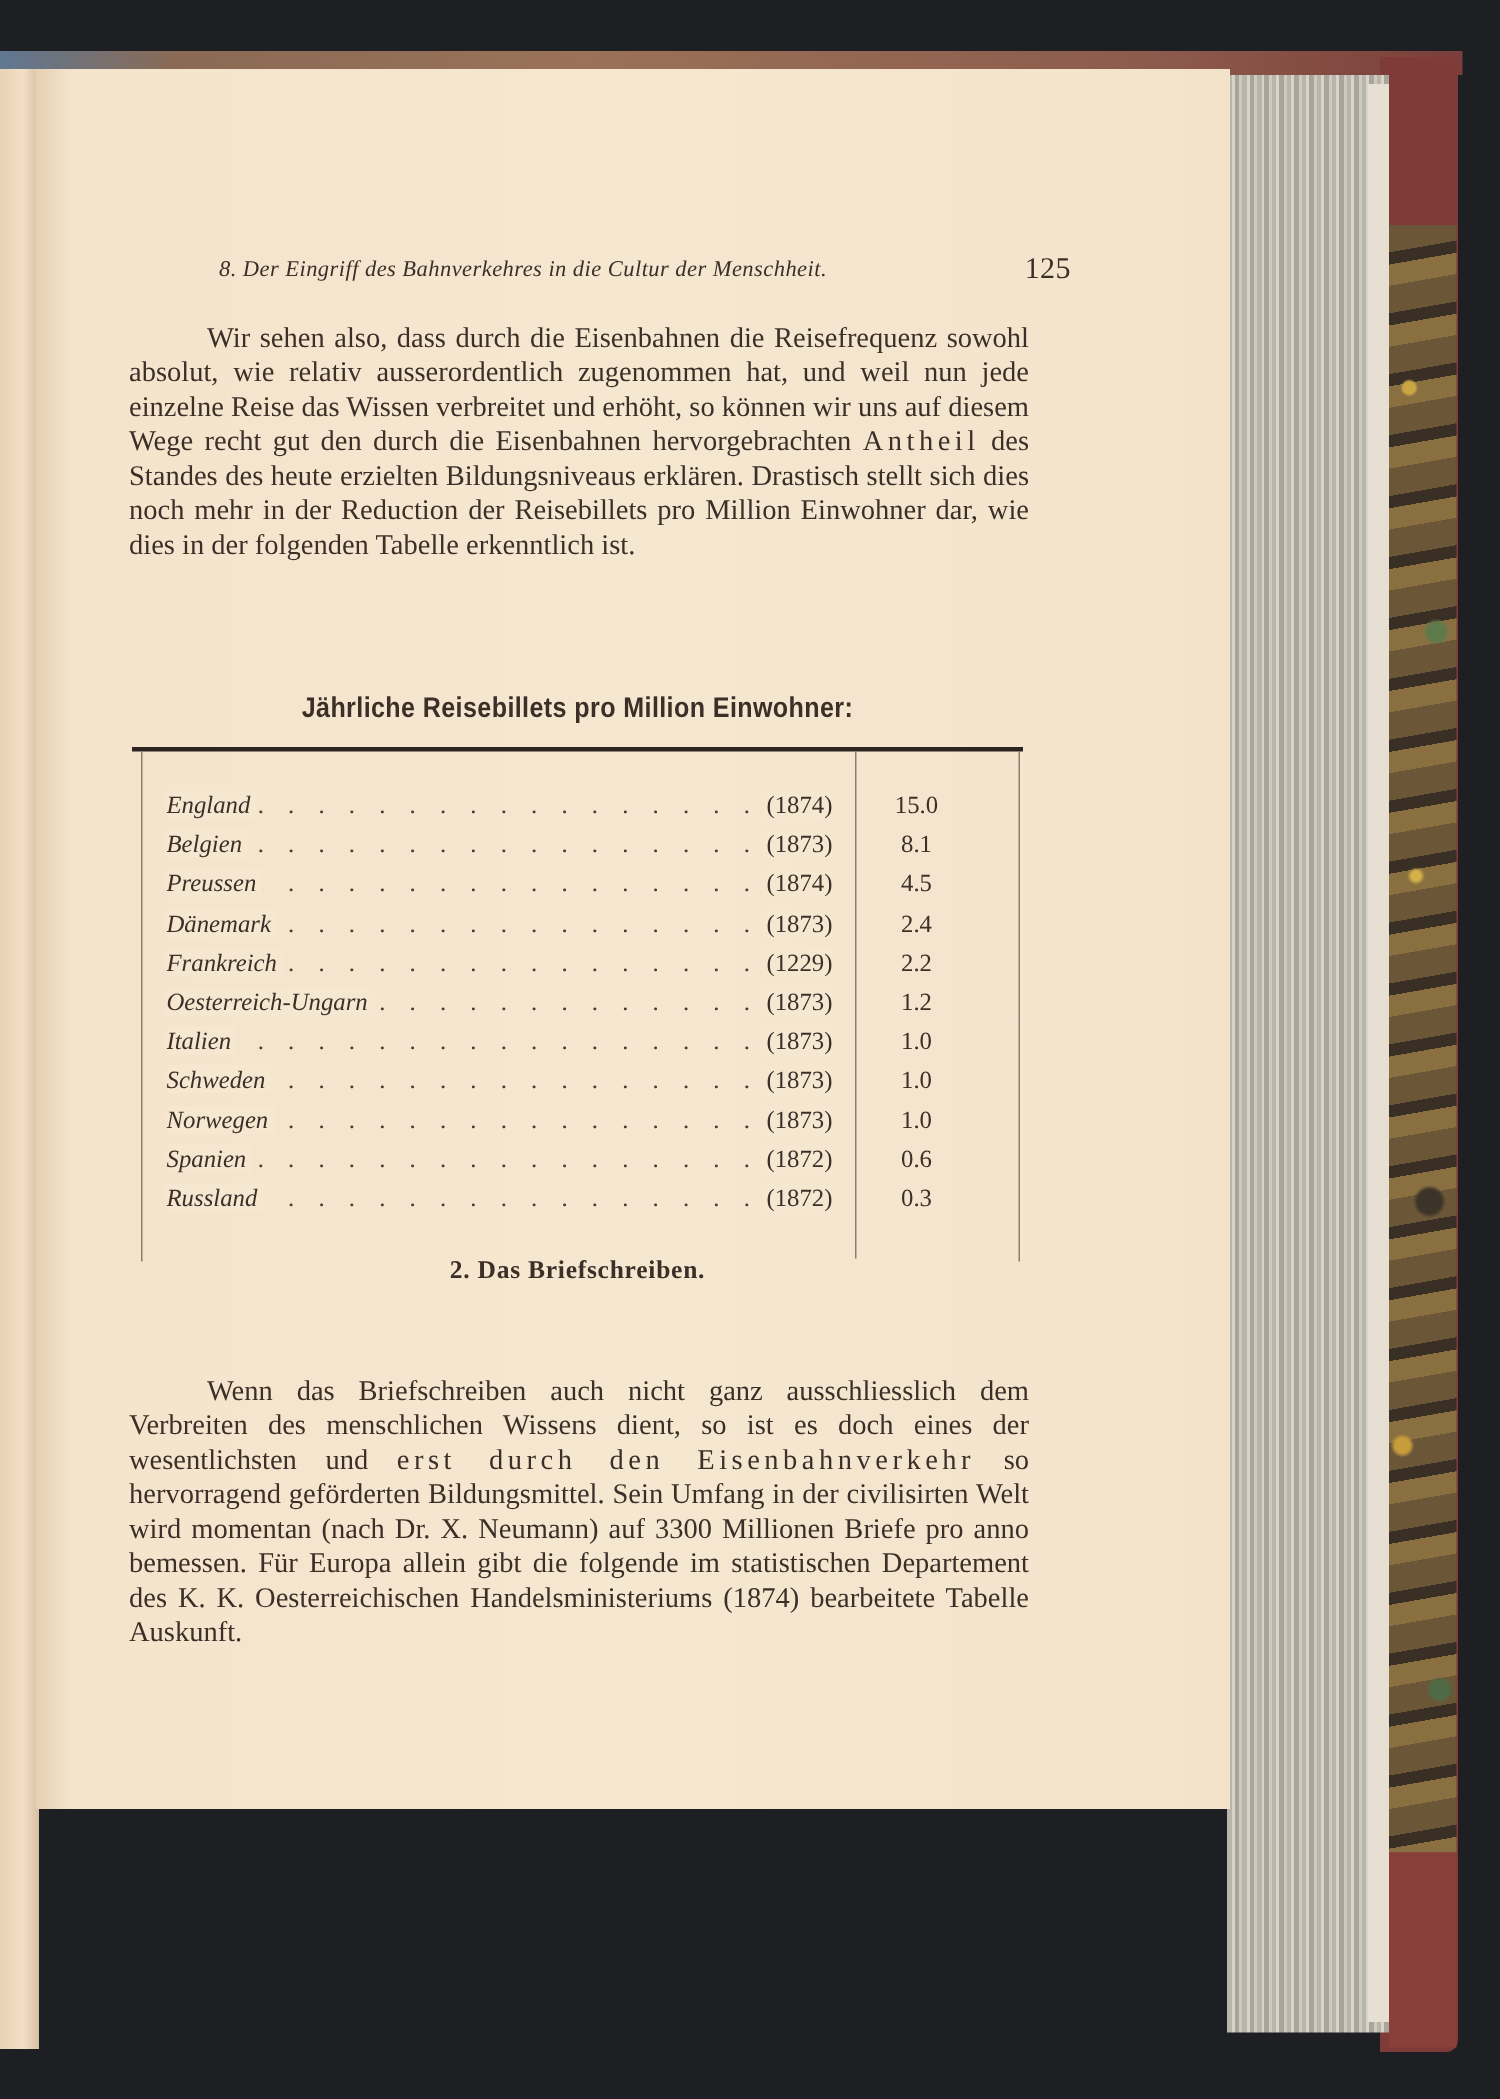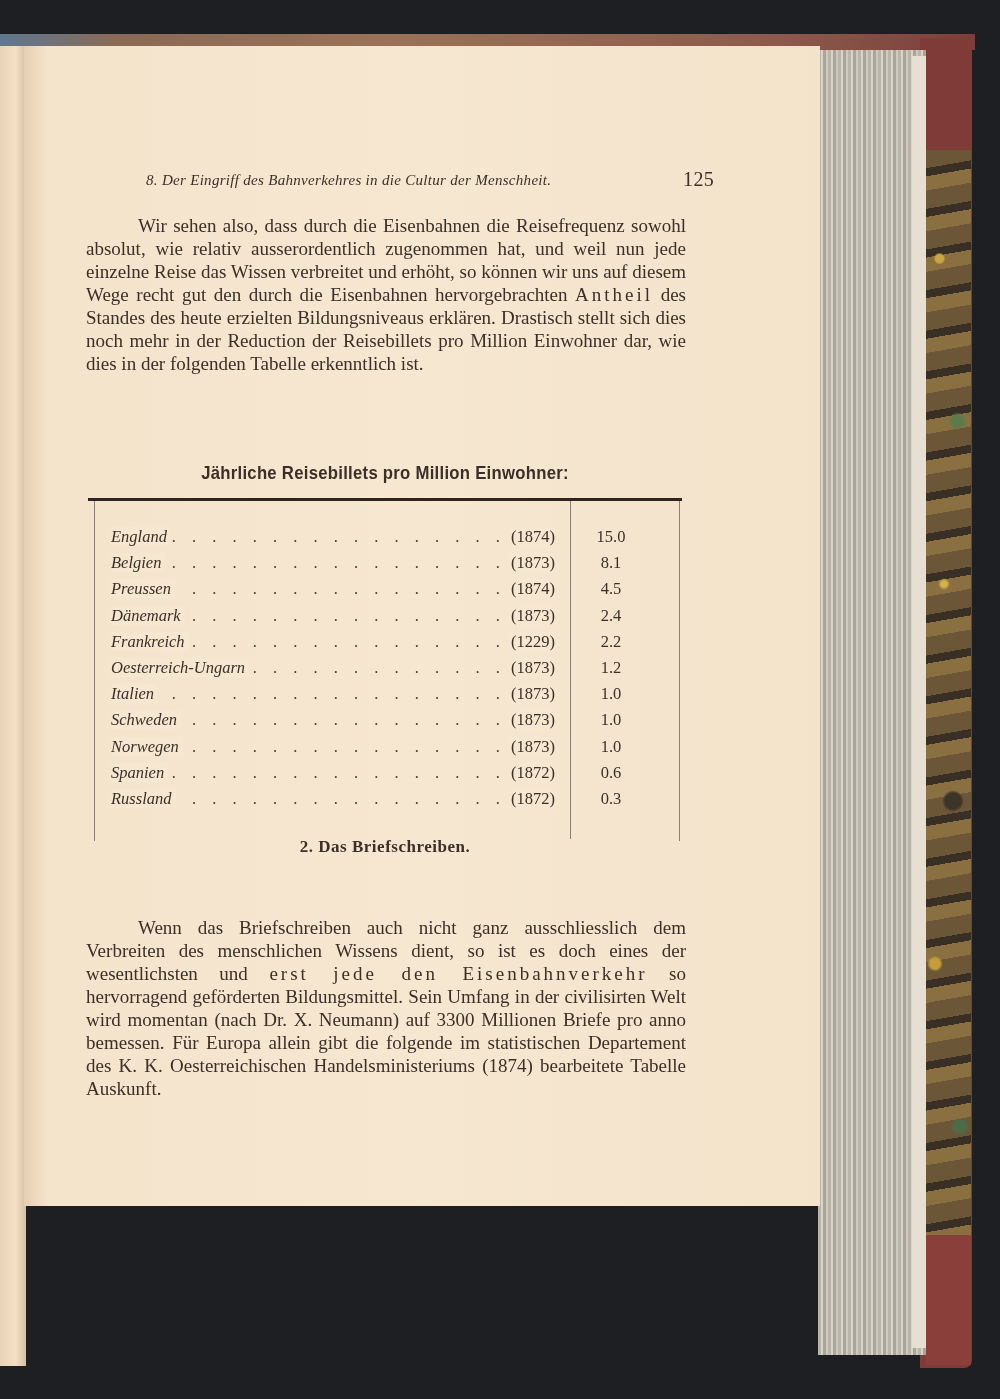--- a/index.html
+++ b/index.html
@@ -205,16 +205,16 @@
     </div>
     <div class="value">0.3</div>
   </div>
       </div>
   </div>
 
   <div class="section-title">2. Das Briefschreiben.</div>
 
   <div class="para" style="top:870px;">
     <span class="indent"></span><span>Wenn das Briefschreiben auch nicht ganz ausschliesslich dem Verbreiten des menschlichen Wissens dient, so ist es doch eines der wesentlichsten und</span>
-    <span class="spaced">erst jede den Eisenbahnverkehr</span>
+    <span class="spaced">erst durch den Eisenbahnverkehr</span>
     <span>so hervorragend geförderten Bildungsmittel. Sein Umfang in der civilisirten Welt wird momentan (nach Dr. X. Neumann) auf 3300 Millionen Briefe pro anno bemessen. Für Europa allein gibt die folgende im statistischen Departement des K. K. Oesterreichischen Handelsministeriums (1874) bearbeitete Tabelle Auskunft.</span>
   </div>
 </div>
 
 </body></html>

